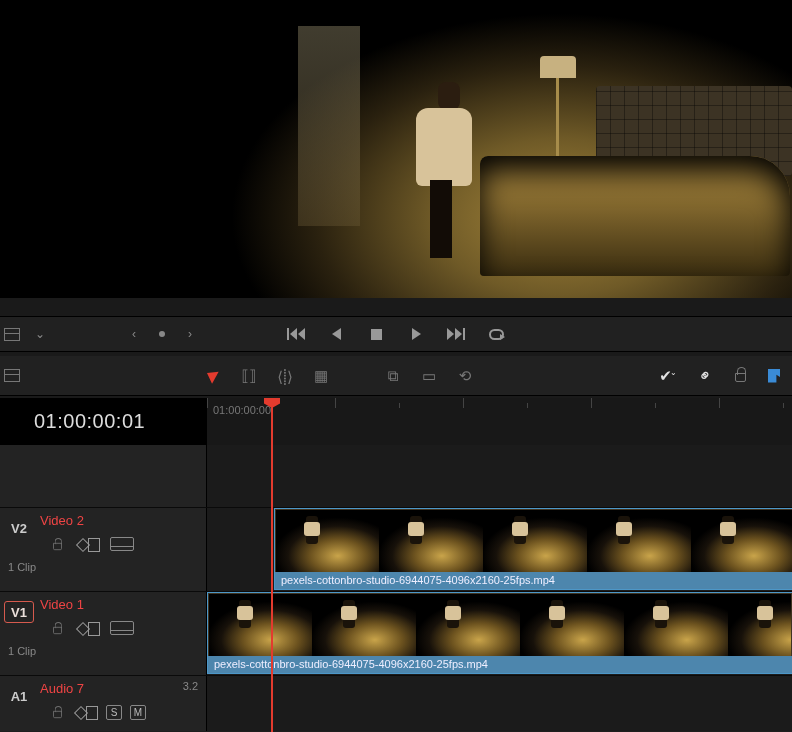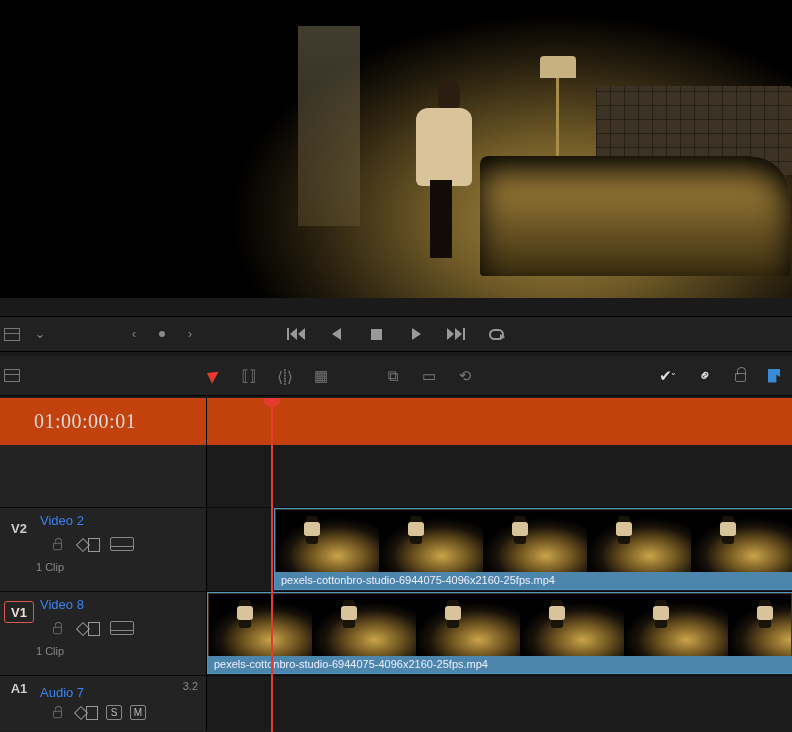--- a/index.html
+++ b/index.html
@@ -97,21 +97,21 @@
   .tool-ic{color:#777;font-size:15px;width:22px;text-align:center;}
   .tool-ic.white{color:#e2e2e2;}
   .link{transform:rotate(-45deg);font-size:16px;}
   .lock{width:11px;height:9px;border:1.5px solid #777;border-radius:0 0 2px 2px;position:relative;margin-top:4px;}
   .lock::before{content:"";position:absolute;left:1px;top:-7px;width:7px;height:7px;border:1.5px solid #777;border-bottom:none;border-radius:5px 5px 0 0;}
   .flag{width:12px;height:14px;background:#3a8bd6;clip-path:polygon(0 0,100% 0,100% 60%,70% 45%,70% 100%,0 100%);}
 
   
   .tc-row{
     position:absolute; left:0; top:398px; width:792px; height:47px;
-    background:#c2410c; display:flex;font-family:Liberation Serif, serif;
+    background:#000000; display:flex;
   }
   .tc-left{
     width:207px; display:flex; align-items:center; padding-left:34px;
     border-right:1px solid #000;
   }
   .tc-left span{font-size:20px; color:#ddd; letter-spacing:.5px; font-weight:300;}
   .ruler{flex:1; position:relative; background:#181818;}
   .ruler-label{position:absolute; left:6px; top:6px; font-size:11px; color:#777;}
   .tick{position:absolute;top:0;width:1px;height:10px;background:#444;}
   .tick.big{height:10px;}
@@ -137,30 +137,30 @@
     width:207px; background:#232323; border-right:1px solid #000;
     display:flex; flex-direction:column; position:relative;
   }
   .hdr-top{display:flex;align-items:center;height:24px;}
   .dest{
     width:30px;height:22px;margin:17px 6px 1px 4px;
     display:flex;align-items:center;justify-content:center;
     font-size:13px;color:#ccc;border-radius:3px;font-weight:bold;
   }
   .dest.sel{border:1px solid #d65a4e;color:#eadfda;}
-  .trk-name{color:#3b82f6;font-size:13px;}
+  .trk-name{color:#ef4444;font-size:13px;}
   .hdr-icons{display:flex;align-items:center;gap:10px;height:24px;padding-left:48px;}
   .hi{width:18px;height:14px;border:1px solid #888;border-radius:2px;display:flex;align-items:center;justify-content:center;font-size:9px;color:#999;}
   .hi.lock-ic{border:none;}
   .hi.diamond{position:relative;border:none;width:24px;}
   .hi.diamond::before{content:"";position:absolute;left:2px;top:3px;width:8px;height:8px;border:1px solid #999;transform:rotate(45deg);}
   .hi.diamond::after{content:"";position:absolute;right:0;top:1px;width:10px;height:12px;border:1px solid #999;}
   .hi.box2{width:24px;}
   .hi.box2::before{content:"";display:block;width:100%;height:4px;border-bottom:1px solid #888;}
-  .clipcount{font-size:11px;color:#888;padding:5px 0 4px 8px;margin-left:28px;}
+  .clipcount{font-size:11px;color:#888;padding:5px 0 4px 8px;}
 
   .lane{flex:1;position:relative;background:#1b1b1b;overflow:hidden;}
 
   .clip{
     position:absolute;top:0;bottom:0;
     border:1px solid #4d97c8;
     background:#3f3421;
   }
   .clip .thumbs{position:absolute;left:1px;right:1px;top:1px;bottom:17px;display:flex;overflow:hidden;}
   .thumb{flex:0 0 104px;height:100%;position:relative;
@@ -168,21 +168,21 @@
     border-right:1px solid rgba(0,0,0,.45);
   }
   .thumb::before{content:"";position:absolute;left:30px;top:6px;width:12px;height:28px;background:#1a130a;border-radius:3px;}
   .thumb::after{content:"";position:absolute;left:28px;top:12px;width:16px;height:14px;background:#d8c39a;border-radius:3px;}
   .clip .label{
     position:absolute;left:0;right:0;bottom:0;height:17px;
     background:#4d86ad;color:#eef;font-size:11px;
     padding:2px 6px 0;white-space:nowrap;overflow:hidden;
   }
 
-  .audio-hdr .hdr-top{justify-content:flex-start;align-items:flex-end;}
+  .audio-hdr .hdr-top{justify-content:flex-start;}
   .audio-ch{position:absolute;right:8px;top:4px;font-size:11px;color:#888;}
   .sm-box{width:16px;height:15px;border:1px solid #888;border-radius:2px;
     display:flex;align-items:center;justify-content:center;font-size:10px;color:#bbb;}
 </style>
 </head>
 <body>
 
 <div class="viewer">
   <div class="viewer-image">
     <div class="window"></div>
@@ -269,20 +269,33 @@
     <div class="icon-btn">
         <div class="flag"></div>
       </div>
   </div>
 </div>
 
 <div class="tc-row">
   <div class="tc-left">
     <span>01:00:00:01</span>
   </div>
+  <div class="ruler">
+    <span class="ruler-label">01:00:00:00</span>
+    <div class="tick big" style="left:0"></div>
+    <div class="tick sm" style="left:64px"></div>
+    <div class="tick big" style="left:128px"></div>
+    <div class="tick sm" style="left:192px"></div>
+    <div class="tick big" style="left:256px"></div>
+    <div class="tick sm" style="left:320px"></div>
+    <div class="tick big" style="left:384px"></div>
+    <div class="tick sm" style="left:448px"></div>
+    <div class="tick big" style="left:512px"></div>
+    <div class="tick sm" style="left:576px"></div>
+  </div>
 </div>
 
 <div class="playhead"></div>
 
 <div class="tracks">
 
   <div class="gap-row">
     <div class="hdr"></div>
     <div class="lane"></div>
   </div>
@@ -313,21 +326,21 @@
         </div>
         <div class="label">pexels-cottonbro-studio-6944075-4096x2160-25fps.mp4</div>
       </div>
     </div>
   </div>
 
   <div class="track" style="height:84px">
     <div class="hdr">
       <div class="hdr-top">
         <div class="dest sel">V1</div>
-        <div class="trk-name">Video 8</div>
+        <div class="trk-name">Video 1</div>
       </div>
       <div class="hdr-icons">
         <div class="hi lock-ic">
             <div class="lock" style="transform:scale(.8)"></div>
           </div>
         <div class="hi diamond"></div>
         <div class="hi box2"></div>
       </div>
       <div class="clipcount">1 Clip</div>
     </div>

